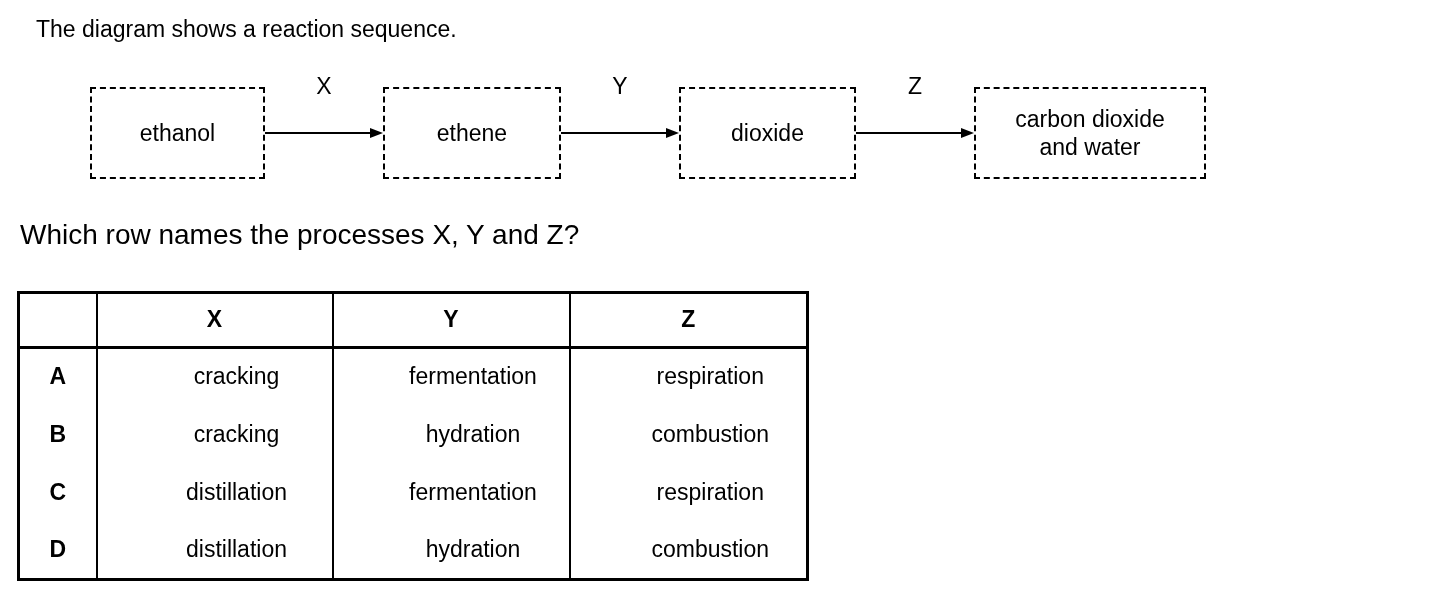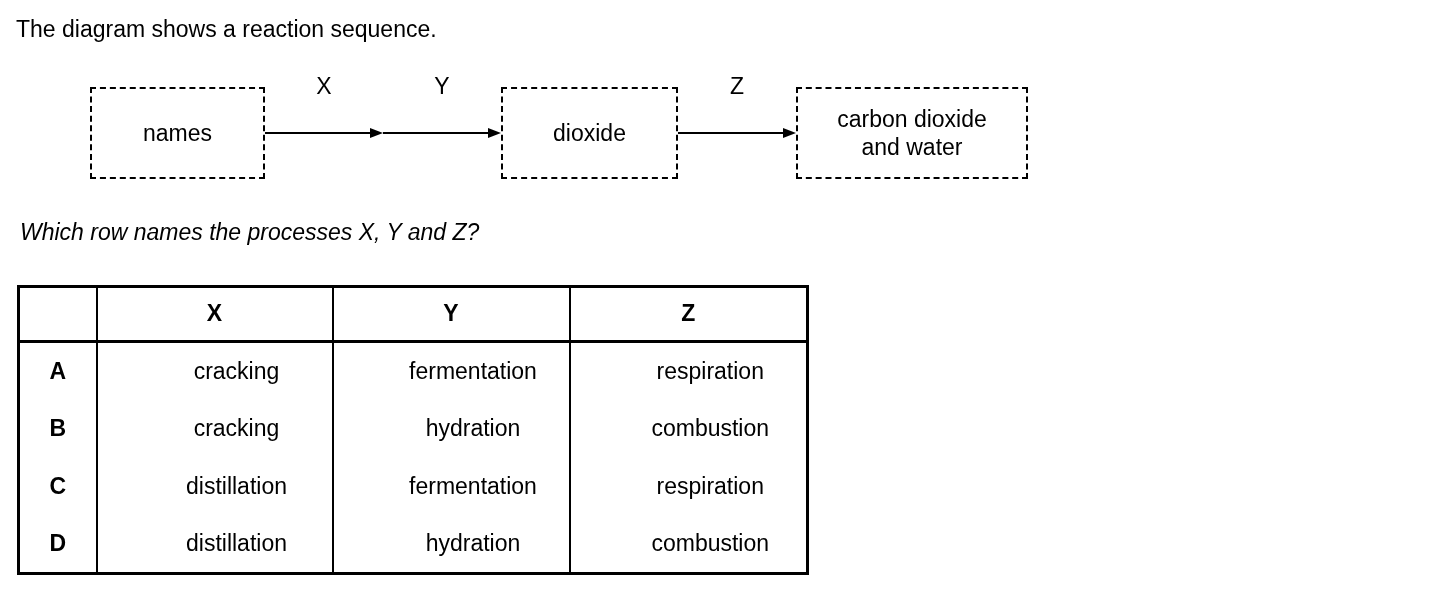--- a/index.html
+++ b/index.html
@@ -13,21 +13,21 @@
   .page {
     position: relative;
     width: 1451px;
     height: 595px;
     background: #ffffff;
     overflow: hidden;
   }
   .intro {
     font-size: 23px;
     line-height: 1.15;
-    margin: 16px 0 0 16px;
+    margin: 16px 0 0 36px;
   }
   
   .diagram {
     display: flex;
     align-items: center;
     margin: 45px 0 0 90px;
   }
   .node {
     border: 2px dashed #000;
     height: 92px;
@@ -71,24 +71,23 @@
     top: 50%;
     transform: translateY(-50%);
     width: 0;
     height: 0;
     border-left: 13px solid #000;
     border-top: 5px solid transparent;
     border-bottom: 5px solid transparent;
   }
   
   .question {
-    font-size: 23px;
+    font-size: 28px;
     line-height: 1.15;
     margin: 40px 0 0 20px;
-    font-style: italic;
   }
   
   table.answers {
     border-collapse: collapse;
     margin: 39px 0 0 17px;
     border: 3px solid #000;
   }
   .answers th, .answers td {
     font-size: 23px;
     text-align: center;
@@ -114,29 +113,32 @@
 </head>
 <body>
 
 <div class="page">
 
   <p class="intro">The diagram shows a reaction sequence.</p>
 
   <div class="diagram">
 
     <div class="node node-0">
-      <span class="node-text">names</span>
+      <span class="node-text">ethanol</span>
     </div>
 
     <div class="arrow">
       <span class="arrow-label">X</span>
       <span class="arrow-line"></span>
       <span class="arrow-head"></span>
     </div>
 
+    <div class="node node-1">
+      <span class="node-text">ethene</span>
+    </div>
 
     <div class="arrow">
       <span class="arrow-label">Y</span>
       <span class="arrow-line"></span>
       <span class="arrow-head"></span>
     </div>
 
     <div class="node node-2">
       <span class="node-text">dioxide</span>
     </div>

